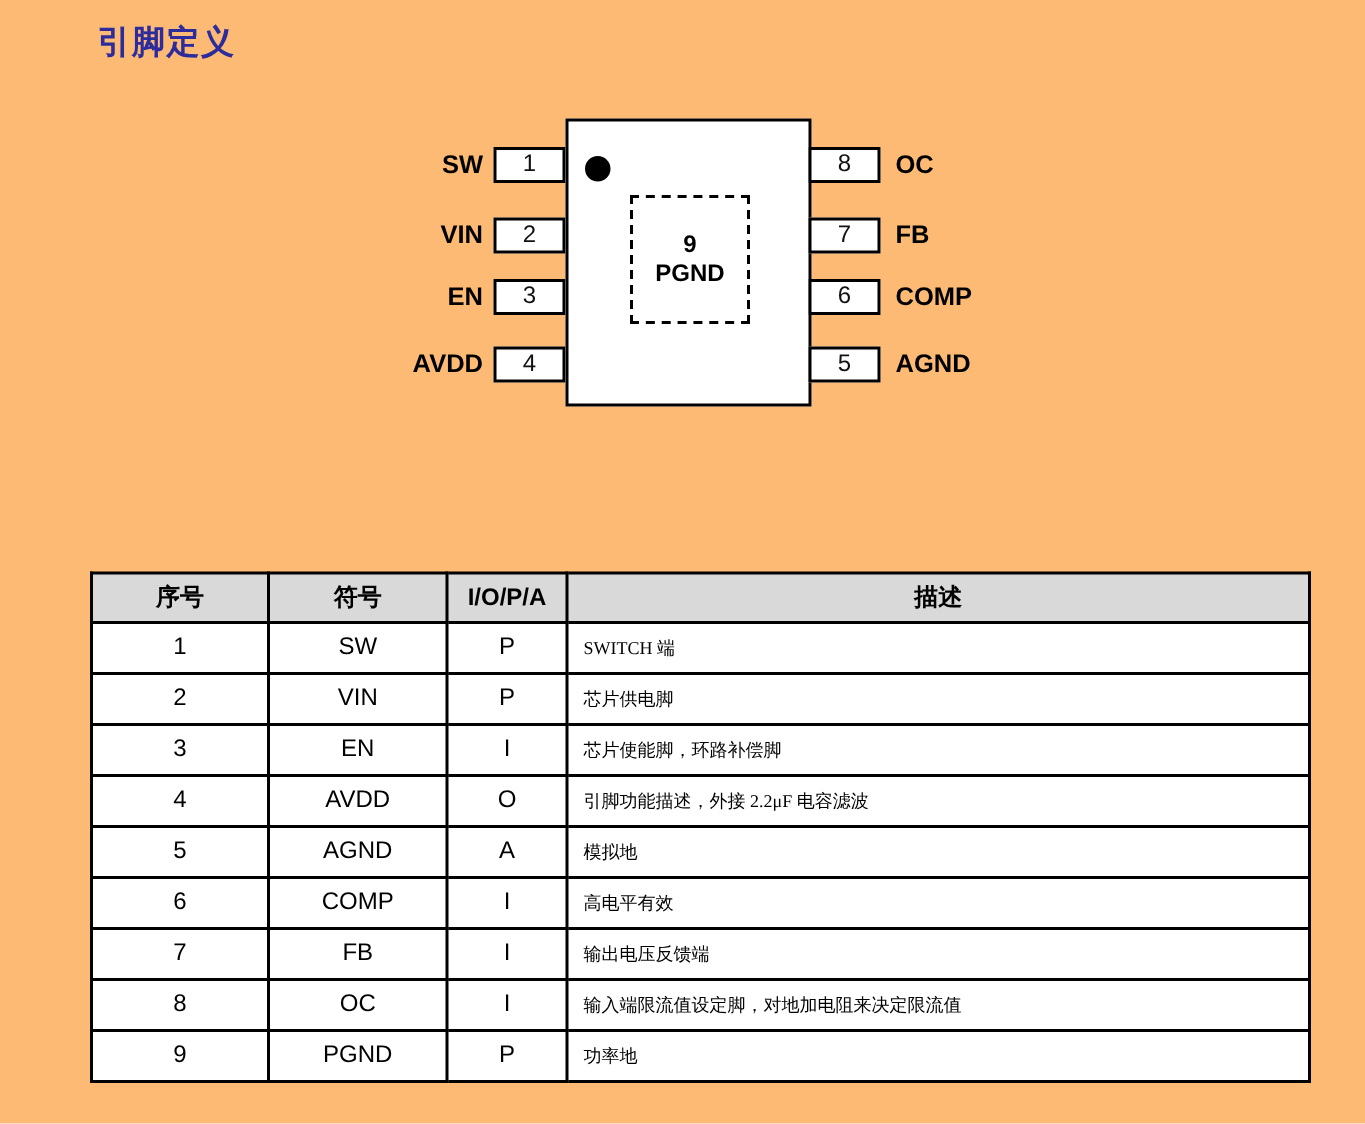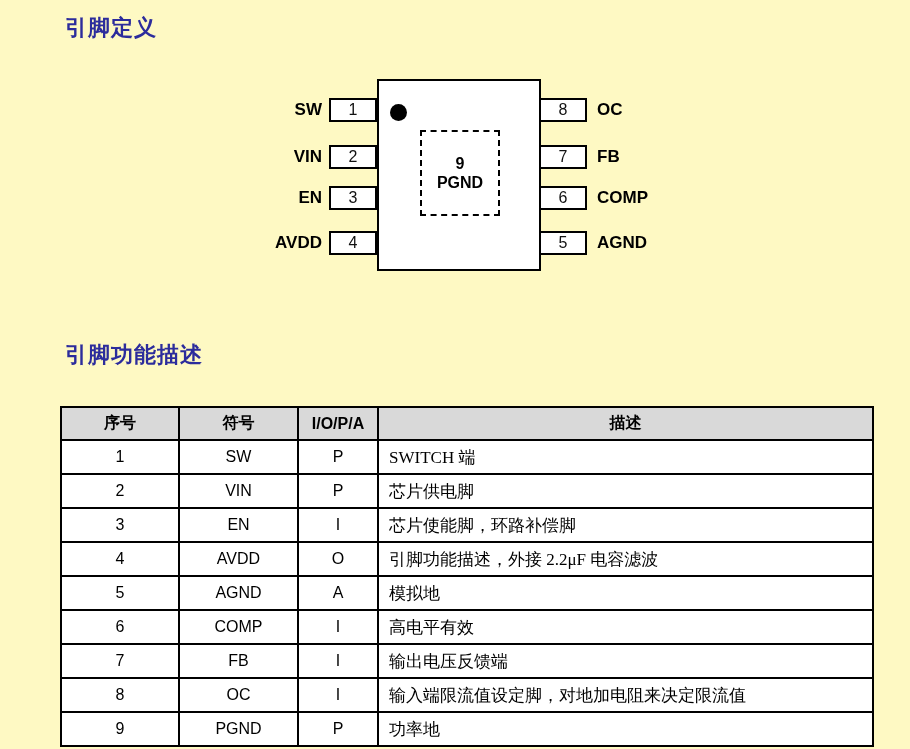--- a/index.html
+++ b/index.html
@@ -1,20 +1,20 @@
 <!DOCTYPE html>
 <html><head>
 <meta charset="utf-8">
 <style>
   * { margin:0; padding:0; box-sizing:border-box; }
   html,body { background:#ffffff; }
   .page {
     position:relative;
     width:910px; height:749px;
-    background:#fef9c3;
+    background:#fdba74;
     font-family:"Liberation Sans", sans-serif;
     color:#000;
     overflow:hidden;
   }
   .section-title {
     position:absolute;
     left:65px;
     font-size:22px;
     font-weight:bold;
     color:#2c2c9c;
@@ -87,21 +87,21 @@
     left:359px; top:297px;
     width:200px;
     text-align:center;
     font-size:15px;
     font-weight:bold;
   }
 
   
   .pin-table {
     position:absolute;
-    left:60px; top:406px;
+    left:60px; top:381px;
     width:812px;
     border-collapse:collapse;
     table-layout:fixed;
   }
   .pin-table th, .pin-table td {
     border:2px solid #000;
     vertical-align:middle;
   }
   .pin-table th {
     background:#d9d9d9;
@@ -116,21 +116,21 @@
     text-align:center;
     background:#fff;
   }
   .col-num  { width:118px; }
   .col-sym  { width:119px; }
   .col-iopa { width:80px;  }
   .col-desc { width:495px; }
   .pin-table td.desc-cell {
     text-align:left;
     padding-left:10px;
-    font-size:17px;
+    font-size:12px;
     font-family:"Liberation Serif", serif;
   }
 </style>
 </head>
 <body>
 
 <div class="page">
 
   <div class="section-title" id="title-pin-def">引脚定义</div>
 
@@ -154,21 +154,20 @@
   <div class="pin-box right pb-r1">8</div>
   <span class="pin-label right pb-r1">OC</span>
   <div class="pin-box right pb-r2">7</div>
   <span class="pin-label right pb-r2">FB</span>
   <div class="pin-box right pb-r3">6</div>
   <span class="pin-label right pb-r3">COMP</span>
   <div class="pin-box right pb-r4">5</div>
   <span class="pin-label right pb-r4">AGND</span>
 
 
-  <div class="section-title" id="title-pin-func">引脚功能描述</div>
 
   <table class="pin-table">
     <colgroup>
       <col class="col-num">
         <col class="col-sym">
         <col class="col-iopa">
         <col class="col-desc">
     </colgroup>
     <thead>
       <tr>

